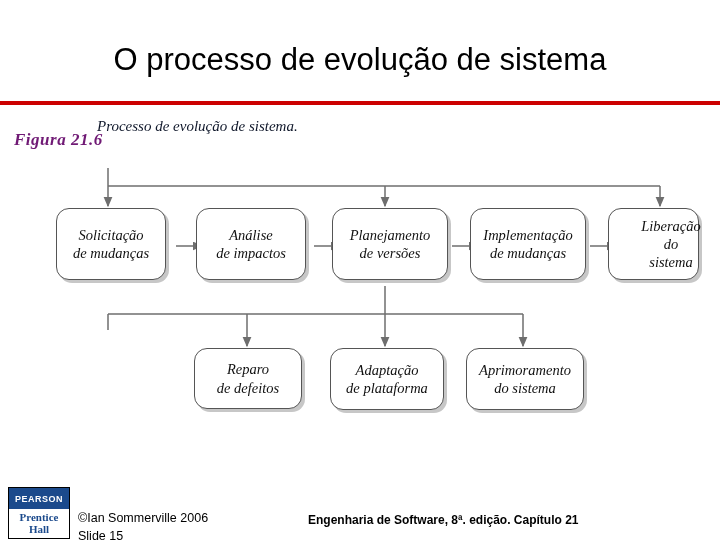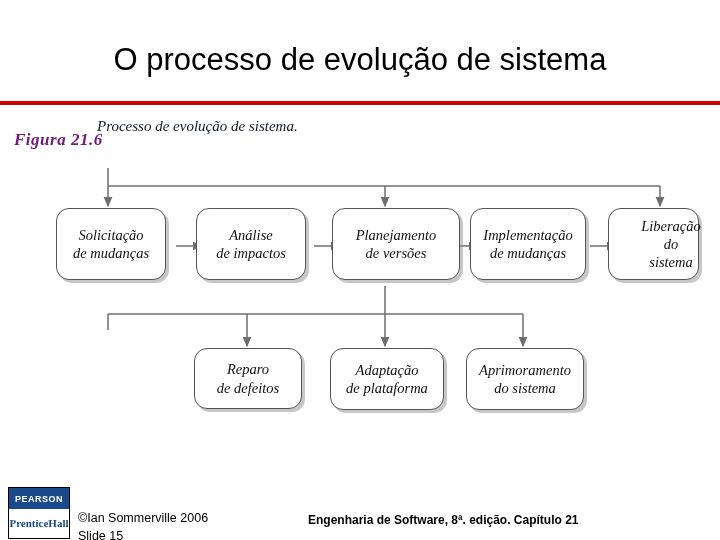--- a/index.html
+++ b/index.html
@@ -94,21 +94,21 @@
     letter-spacing:0.5px;
     display:flex;align-items:center;justify-content:center;
   }
   .logo-bot{
     height:29px;
     background:#ffffff;
     color:#1b4a8c;
     font-family:"Liberation Serif", serif;
     font-size:11px;
     font-weight:bold;
-    display:flex;flex-direction:row;align-items:center;justify-content:center;
+    display:flex;flex-direction:column;align-items:center;justify-content:center;
     line-height:1.05;
   }
   .copyright{
     position:absolute;
     left:78px; top:511px;
     font-size:12.5px;
     color:#000000;
     white-space:nowrap;
   }
   .slide-no{
@@ -181,21 +181,21 @@
     </div>
   </div>
 
   <div class="node" style="left:196px; top:90px; width:110px; height:72px;text-align:center;">
     <div>
       <span>Análise</span>
       <span>de impactos</span>
     </div>
   </div>
 
-  <div class="node" style="left:332px; top:90px; width:128px; height:72px;">
+  <div class="node" style="left:332px; top:90px; width:116px; height:72px;">
     <div>
       <span>Planejamento</span>
       <span>de versões</span>
     </div>
   </div>
 
   <div class="node" style="left:470px; top:90px; width:116px; height:72px;">
     <div>
       <span>Implementação</span>
       <span>de mudanças</span>

